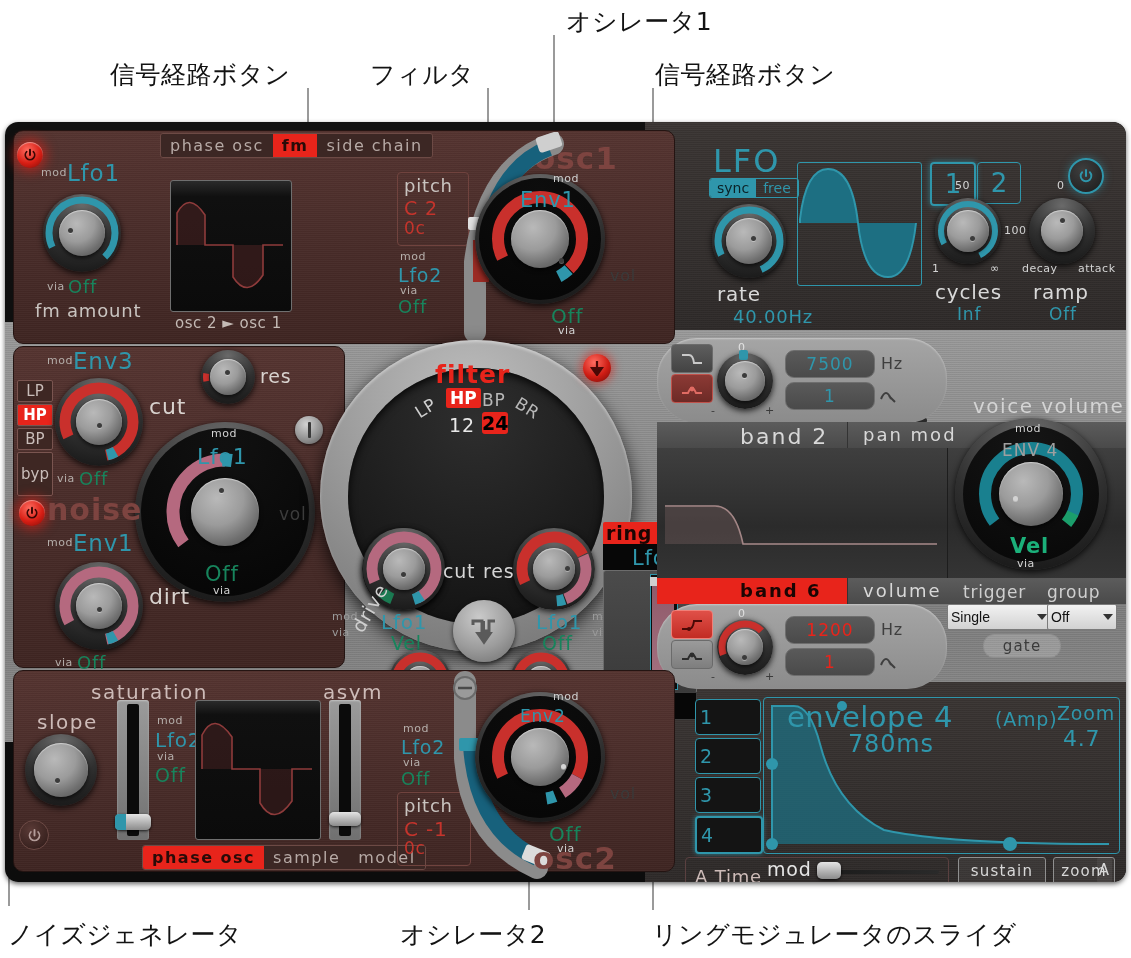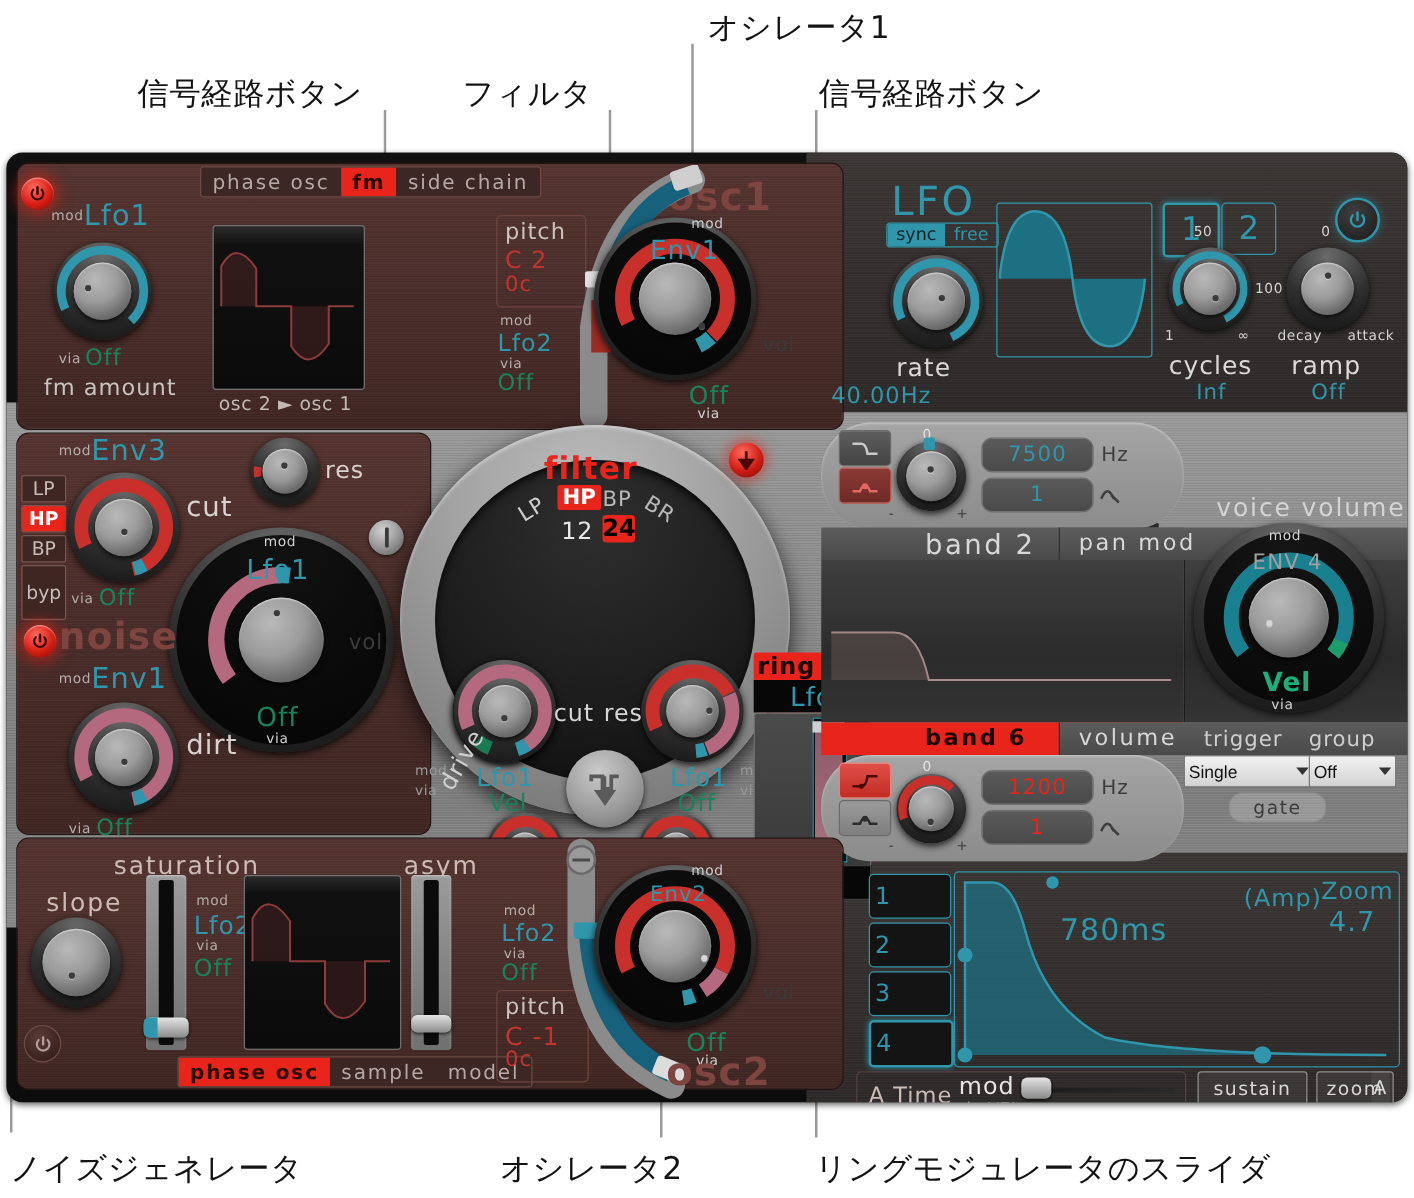--- a/index.html
+++ b/index.html
@@ -225,21 +225,21 @@
   </div>
 
   <div class="bezel" style="left:707px;top:82px;width:74px;height:74px">
     <svg width="74" height="74" viewBox="0 0 74 74" style="position:absolute;left:0;top:0">
       <circle cx="37" cy="37" r="31" fill="none" stroke="#2f96ab" stroke-width="7" stroke-dasharray="148 195" stroke-dashoffset="-34" transform="rotate(90 37 37)"></circle>
     </svg>
     <div class="knob" style="left:14px;top:14px;width:46px;height:46px"></div>
     <div class="ptr" style="left:39px;top:32px"></div>
   </div>
   <div class="lbl" style="left:712px;top:160px;font-size:20px;color:#d9d9d9">rate</div>
-  <div class="lbl cy" style="left:660px;top:184px;font-size:18px">40.00Hz</div>
+  <div class="lbl cy" style="left:728px;top:184px;font-size:18px">40.00Hz</div>
 
   <div style="position:absolute;left:792px;top:40px;width:123px;height:122px;border:1px solid #2f96ab;border-radius:3px">
     <svg width="121" height="120" viewBox="0 0 121 120">
       <path d="M2 60 L2 56 Q8 6 30 6 Q54 6 60 60 Q66 114 90 114 Q112 114 118 60 L118 60 L118 60" fill="#1d6f82" stroke="#2f96ab" stroke-width="2"></path>
     </svg>
   </div>
 
   <svg style="position:absolute;left:784px;top:272px;width:140px;height:24px">
     <path d="M2 14 q4 -9 8 0 q4 9 8 0" stroke="#cfcfcf" stroke-width="2" fill="none"></path>
     <path d="M26 8 l8 11 M34 8 l8 11" stroke="#cfcfcf" stroke-width="2" fill="none"></path>
@@ -616,20 +616,21 @@
   <div style="position:absolute;left:758px;top:575px;width:355px;height:155px;border:1px solid #2f96ab;border-radius:4px">
     <svg width="353" height="153" viewBox="0 0 353 153">
       <path d="M8 146 L8 8 L30 8 Q46 8 56 46 Q72 108 120 132 Q180 146 345 146 L345 146 L8 146 Z" fill="#1d6f82" fill-opacity=".75"></path>
       <path d="M8 146 L8 8 L30 8 Q46 8 56 46 Q72 108 120 132 Q180 146 345 146" stroke="#2f96ab" stroke-width="2" fill="none"></path>
       <circle cx="8" cy="146" r="6" fill="#2f96ab"></circle>
       <circle cx="8" cy="66" r="6" fill="#2f96ab"></circle>
       <circle cx="78" cy="8" r="5" fill="#2f96ab"></circle>
       <circle cx="246" cy="146" r="7" fill="#2f96ab"></circle>
     </svg>
   </div>
+  <div class="lbl cy" style="left:782px;top:578px;font-size:29px;letter-spacing:.5px">envelope 4</div>
   <div class="lbl cy" style="left:990px;top:586px;font-size:19px">(Amp)</div>
   <div class="lbl cy" style="left:843px;top:608px;font-size:24px">780ms</div>
   <div class="lbl cy" style="left:1052px;top:580px;font-size:19px">Zoom</div>
   <div class="lbl cy" style="left:1058px;top:604px;font-size:22px">4.7</div>
 
   <div style="position:absolute;left:680px;top:735px;width:262px;height:36px;
        border:1px solid #5a4040;border-radius:4px"></div>
   <div class="lbl" style="left:690px;top:744px;font-size:18px;color:#cdbbb8">A Time</div>
   <div class="lbl" style="left:762px;top:736px;font-size:19px;color:#e6e6e6">mod</div>
   <div class="lbl sm" style="left:760px;top:758px;color:#cfcfcf;font-size:13px">via VEL</div>

